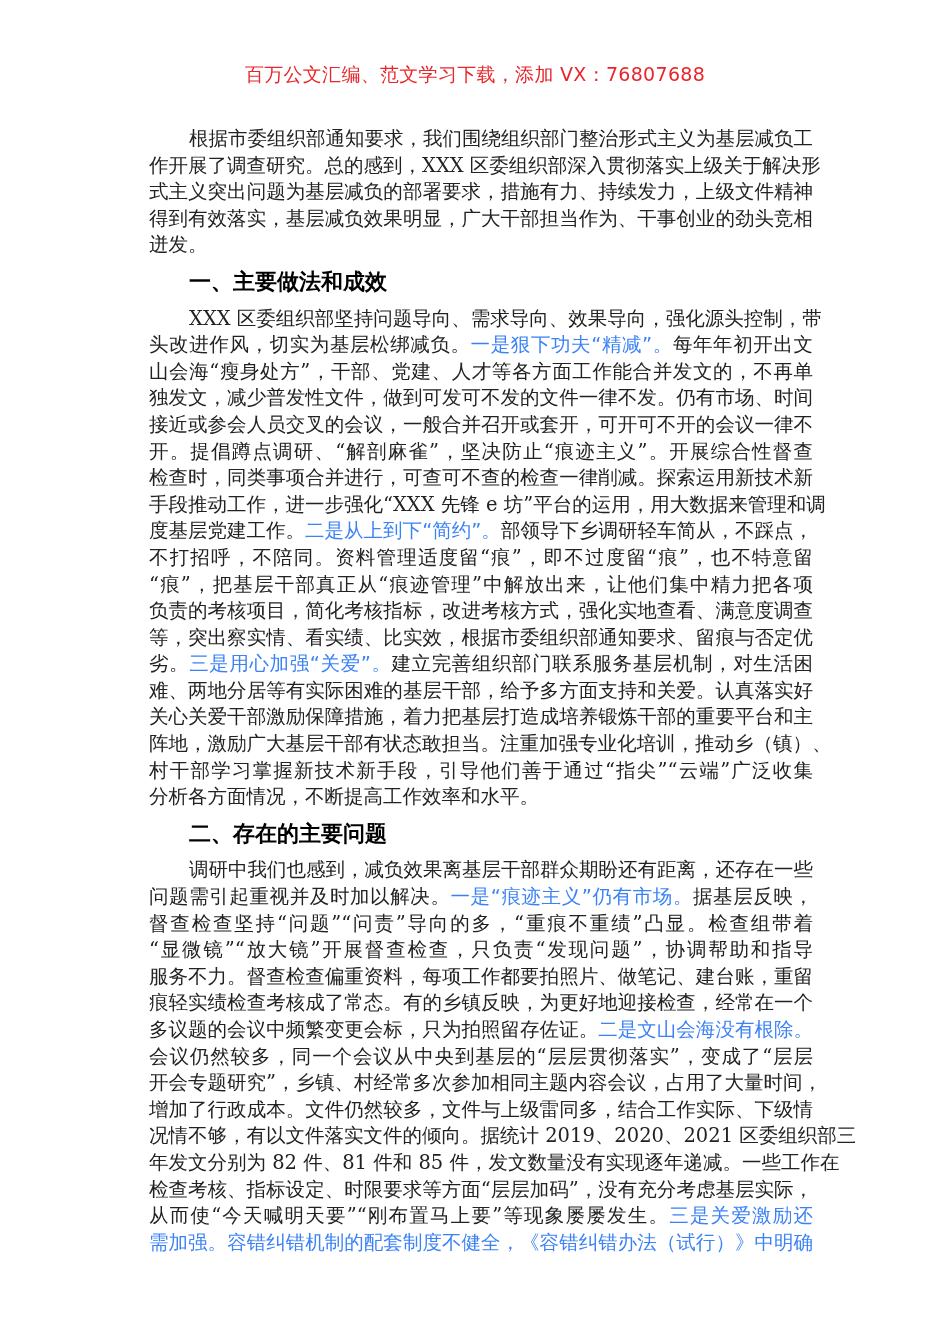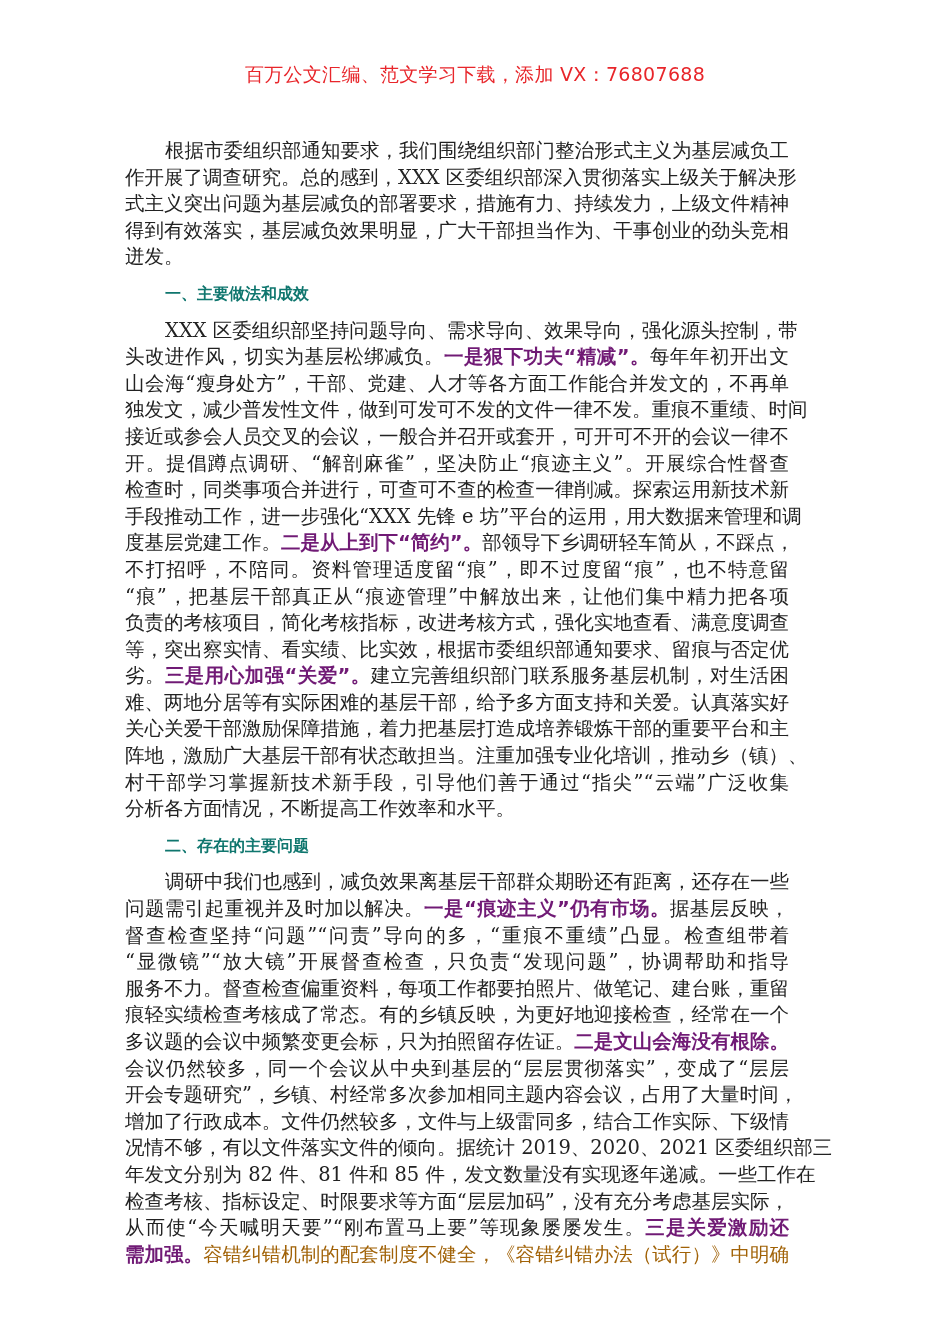--- a/index.html
+++ b/index.html
@@ -28,27 +28,26 @@
     width: 950px;
     text-align: center;
     color: #e8262b;
     font-family: "DejaVu Sans", sans-serif;
     font-size: 19px;
     line-height: 28px;
     letter-spacing: 0.3px;
   }
   .body-text {
     position: absolute;
-    left: 125px;
+    left: 149px;
     top: 126px;
     width: 664px;
     font-family: "DejaVu Serif", serif;
     font-size: 19.5px;
     color: #222222;
-    margin-top: 12px;
   }
   .line {
     display: block;
     height: 26.6px;
     line-height: 26.6px;
     white-space: nowrap;
     text-align: justify;
     text-align-last: justify;
     letter-spacing: 0px;
   }
@@ -60,55 +59,55 @@
   }
   .heading {
     display: block;
     height: 26.6px;
     line-height: 26.6px;
     margin-top: 10px;
     margin-bottom: 10px;
     padding-left: 40px;
     font-family: "DejaVu Sans", sans-serif;
     font-weight: bold;
-    font-size: 16px;
-    color: #0f766e;
+    font-size: 22px;
+    color: #000000;
     white-space: nowrap;
   }
   .para {
     display: block;
   }
   .para + .heading { margin-top: 10px; }
   .b {
     font-family: "DejaVu Sans", sans-serif;
-    font-weight: bold;
-    color: #701a75;
+    font-weight: normal;
+    color: #3b82f6;
   }
-  .faded { color: #a16207; }
+  .faded { color: #3b82f6; }
 </style>
 </head>
 <body>
 
 <div class="page">
   <div class="banner">百万公文汇编、范文学习下载，添加 VX：76807688</div>
 
   <div class="body-text">
     <div class="para" id="intro">
         <div class="line indent">根据市委组织部通知要求，我们围绕组织部门整治形式主义为基层减负工</div>
         <div class="line">作开展了调查研究。总的感到，XXX 区委组织部深入贯彻落实上级关于解决形</div>
         <div class="line">式主义突出问题为基层减负的部署要求，措施有力、持续发力，上级文件精神</div>
         <div class="line">得到有效落实，基层减负效果明显，广大干部担当作为、干事创业的劲头竞相</div>
         <div class="line last">迸发。</div>
       </div>
     <div class="heading">一、主要做法和成效</div>
     <div class="para" id="sec1">
         <div class="line indent"><span>XXX 区委组织部坚持问题导向、需求导向、效果导向，强化源头控制，带</span></div>
         <div class="line"><span>头改进作风，切实为基层松绑减负。</span><span class="b">一是狠下功夫“精减”。</span><span>每年年初开出文</span></div>
         <div class="line"><span>山会海“瘦身处方”，干部、党建、人才等各方面工作能合并发文的，不再单</span></div>
-        <div class="line"><span>独发文，减少普发性文件，做到可发可不发的文件一律不发。重痕不重绩、时间</span></div>
+        <div class="line"><span>独发文，减少普发性文件，做到可发可不发的文件一律不发。仍有市场、时间</span></div>
         <div class="line"><span>接近或参会人员交叉的会议，一般合并召开或套开，可开可不开的会议一律不</span></div>
         <div class="line"><span>开。提倡蹲点调研、“解剖麻雀”，坚决防止“痕迹主义”。开展综合性督查</span></div>
         <div class="line"><span>检查时，同类事项合并进行，可查可不查的检查一律削减。探索运用新技术新</span></div>
         <div class="line"><span>手段推动工作，进一步强化“XXX 先锋 e 坊”平台的运用，用大数据来管理和调</span></div>
         <div class="line"><span>度基层党建工作。</span><span class="b">二是从上到下“简约”。</span><span>部领导下乡调研轻车简从，不踩点，</span></div>
         <div class="line"><span>不打招呼，不陪同。资料管理适度留“痕”，即不过度留“痕”，也不特意留</span></div>
         <div class="line"><span>“痕”，把基层干部真正从“痕迹管理”中解放出来，让他们集中精力把各项</span></div>
         <div class="line"><span>负责的考核项目，简化考核指标，改进考核方式，强化实地查看、满意度调查</span></div>
         <div class="line"><span>等，突出察实情、看实绩、比实效，根据市委组织部通知要求、留痕与否定优</span></div>
         <div class="line"><span>劣。</span><span class="b">三是用心加强“关爱”。</span><span>建立完善组织部门联系服务基层机制，对生活困</span></div>

